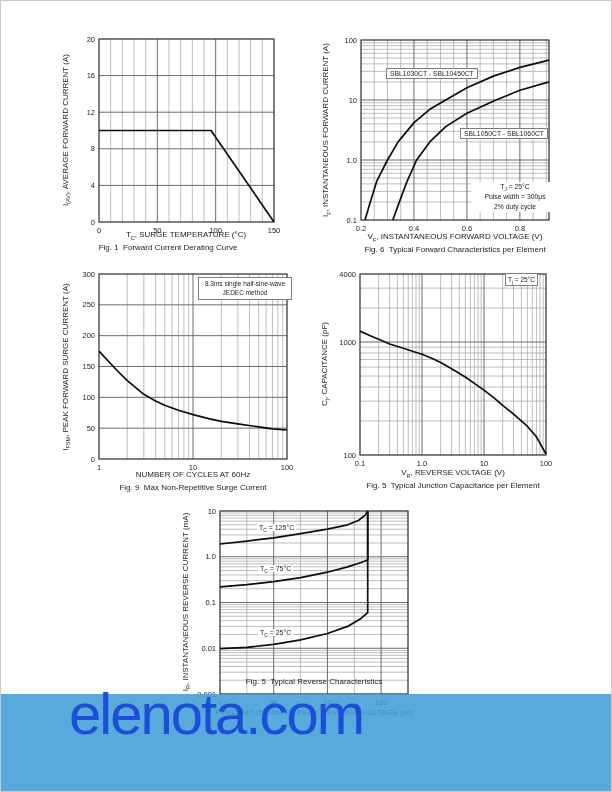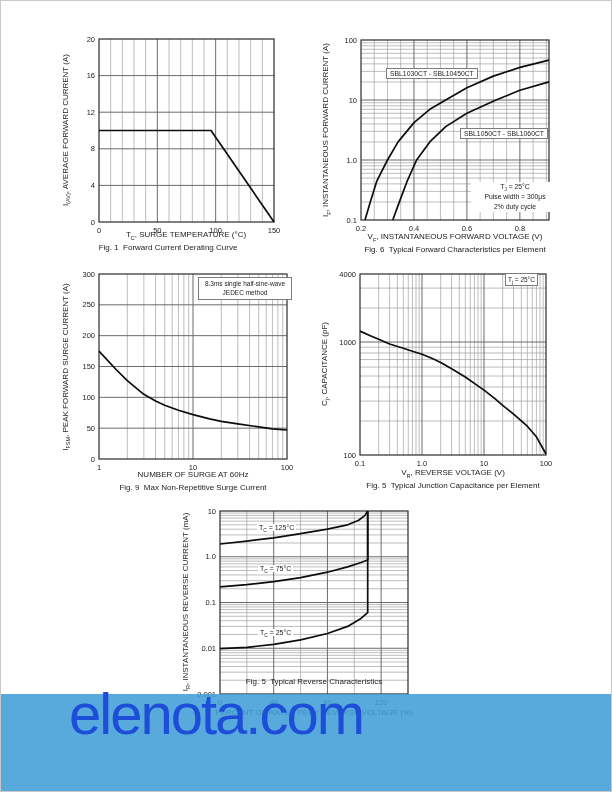--- a/index.html
+++ b/index.html
@@ -174,21 +174,21 @@
           <text x="-4" y="64.3" text-anchor="end">200</text>
           <text x="-4" y="33.4" text-anchor="end">250</text>
           <text x="-4" y="2.6" text-anchor="end">300</text>
         </g>
       </svg>
     <div class="ylab" style="left:-28px;top:360px;width:185px"><span>I</span><sub>FSM</sub><span>, PEAK FORWARD SURGE CURRENT (A)</span></div>
     <div class="notebox" style="left:197px;top:276px;width:88px">
       <div><span>8.3ms single half-sine-wave</span></div>
       <div><span>JEDEC method</span></div>
     </div>
-    <div class="xlab" style="left:62px;top:469px"><span>NUMBER OF SURGE AT 60Hz</span></div>
+    <div class="xlab" style="left:62px;top:469px"><span>NUMBER OF CYCLES AT 60Hz</span></div>
     <div class="cap" style="left:62px;top:482px">Fig. 9  Max Non-Repetitive Surge Current</div>
   </div>
 
   <div>
     <svg class="chart" style="left:319px;top:268px" width="238" height="204">
         <g transform="translate(40,5)">
           <line x1="18.66" y1="0" x2="18.66" y2="181" stroke="#a0a0a0" stroke-width="0.7"></line>
           <line x1="29.58" y1="0" x2="29.58" y2="181" stroke="#a0a0a0" stroke-width="0.7"></line>
           <line x1="37.33" y1="0" x2="37.33" y2="181" stroke="#a0a0a0" stroke-width="0.7"></line>
           <line x1="43.34" y1="0" x2="43.34" y2="181" stroke="#a0a0a0" stroke-width="0.7"></line>

